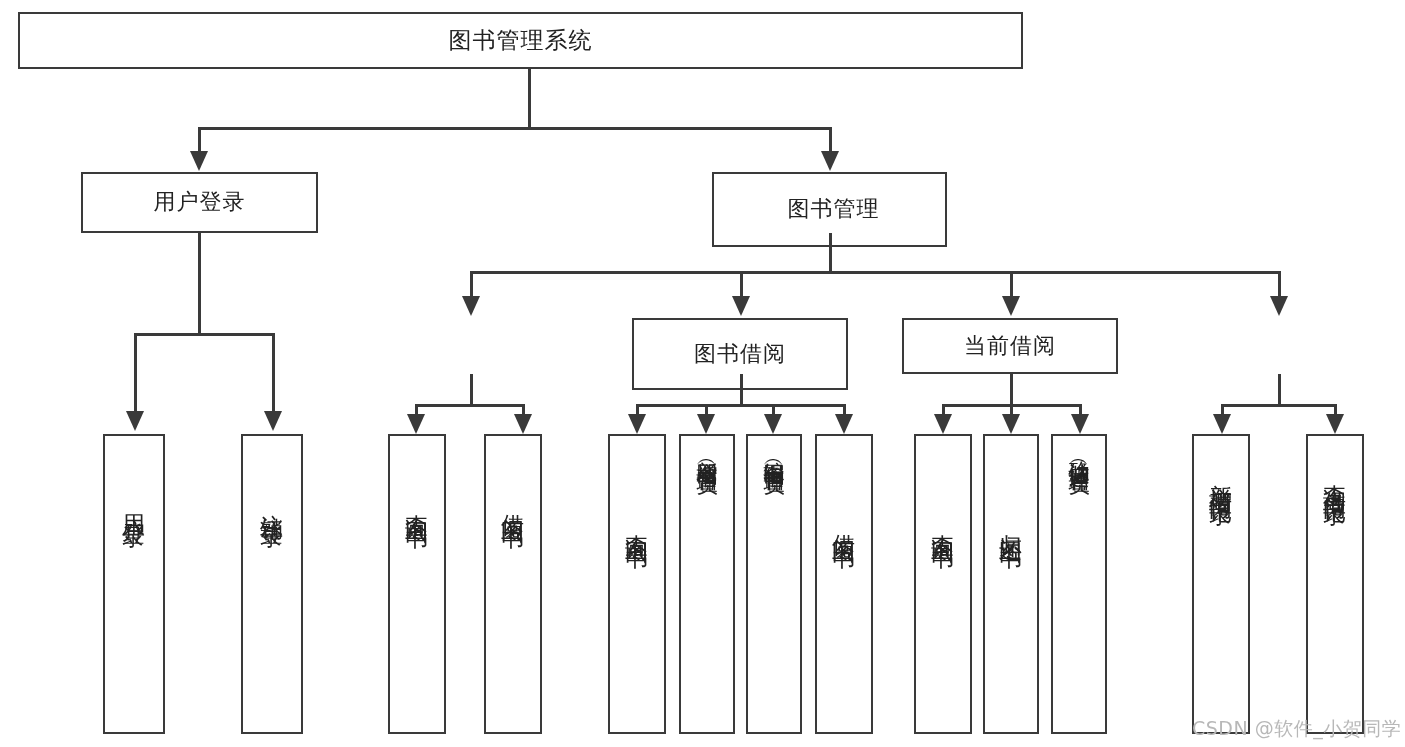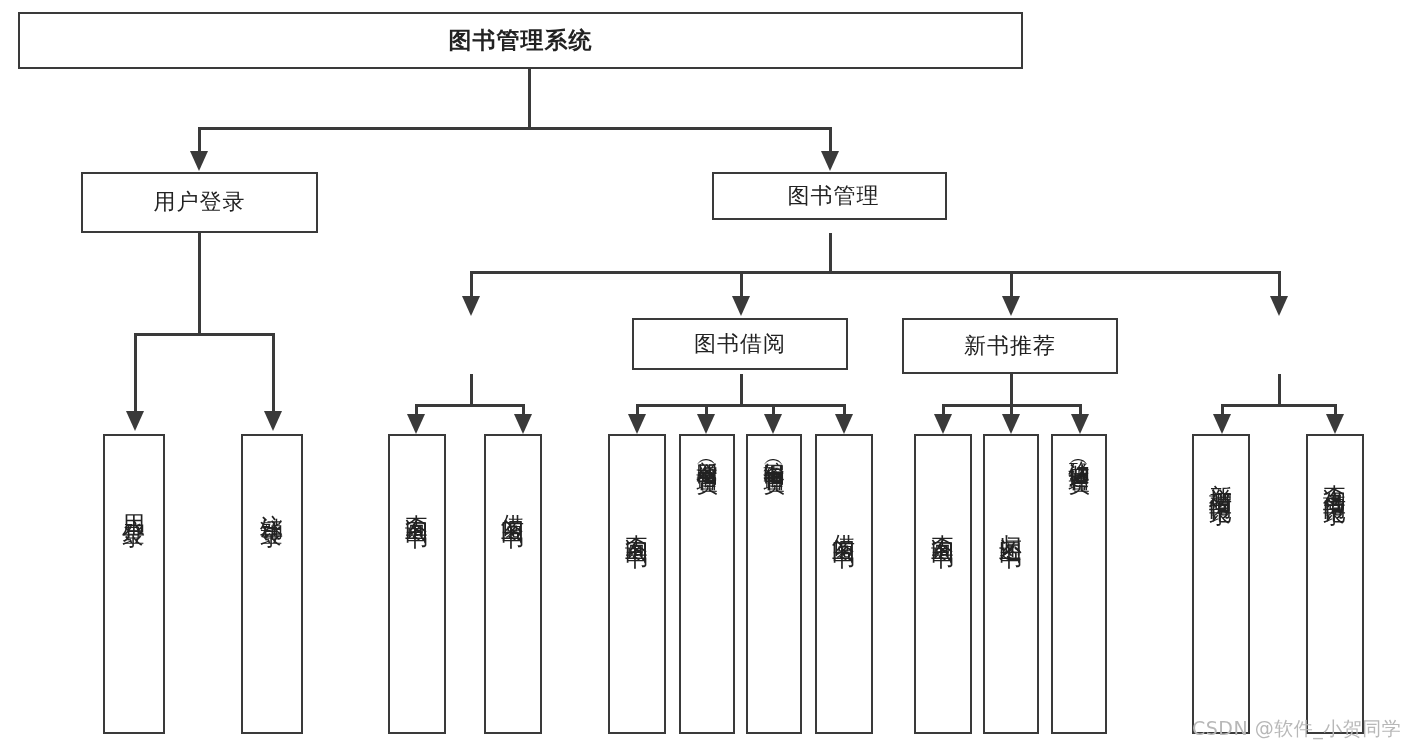--- a/index.html
+++ b/index.html
@@ -70,39 +70,39 @@
     font-size:19px;
     white-space:nowrap;
     letter-spacing:0.5px;
   }
 </style>
 </head>
 <body>
 
 <div id="canvas">
 
-  <div class="node h root" style="left:18px;top:12px;width:1005px;height:57px;font-weight:bold;">
+  <div class="node h root" style="left:18px;top:12px;width:1005px;height:57px;">
     <span class="lbl">图书管理系统</span>
   </div>
 
   <div class="ln vl" style="left:528px;top:69px;height:60px;"></div>
 
   <div class="ln hl" style="left:198px;top:127px;width:633px;"></div>
 
   <div class="ln vl" style="left:198px;top:127px;height:26px;"></div>
   <div class="arw" style="left:190px;top:151px;"></div>
 
   <div class="ln vl" style="left:829px;top:127px;height:26px;"></div>
   <div class="arw" style="left:821px;top:151px;"></div>
 
   <div class="node h" style="left:81px;top:172px;width:237px;height:61px;">
     <span class="lbl">用户登录</span>
   </div>
 
-  <div class="node h" style="left:712px;top:172px;width:235px;height:48px;padding-left:8px;">
+  <div class="node h" style="left:712px;top:172px;width:235px;height:75px;padding-left:8px;">
     <span class="lbl">图书管理</span>
   </div>
 
   <div class="ln vl" style="left:198px;top:233px;height:103px;"></div>
   <div class="ln hl" style="left:134px;top:333px;width:141px;"></div>
   <div class="ln vl" style="left:134px;top:333px;height:80px;"></div>
   <div class="arw" style="left:126px;top:411px;"></div>
   <div class="ln vl" style="left:272px;top:333px;height:80px;"></div>
   <div class="arw" style="left:264px;top:411px;"></div>
 
@@ -110,25 +110,25 @@
   <div class="ln hl" style="left:470px;top:271px;width:811px;"></div>
   <div class="ln vl" style="left:470px;top:271px;height:27px;"></div>
   <div class="arw" style="left:462px;top:296px;"></div>
   <div class="ln vl" style="left:740px;top:271px;height:27px;"></div>
   <div class="arw" style="left:732px;top:296px;"></div>
   <div class="ln vl" style="left:1010px;top:271px;height:27px;"></div>
   <div class="arw" style="left:1002px;top:296px;"></div>
   <div class="ln vl" style="left:1278px;top:271px;height:27px;"></div>
   <div class="arw" style="left:1270px;top:296px;"></div>
 
-  <div class="node h" style="left:632px;top:318px;width:216px;height:52px;">
+  <div class="node h" style="left:632px;top:318px;width:216px;height:72px;">
     <span class="lbl">图书借阅</span>
   </div>
   <div class="node h" style="left:902px;top:318px;width:216px;height:56px;">
-    <span class="lbl">新书推荐</span>
+    <span class="lbl">当前借阅</span>
   </div>
 
   <div class="ln vl" style="left:470px;top:374px;height:33px;"></div>
   <div class="ln hl" style="left:415px;top:404px;width:110px;"></div>
   <div class="ln vl" style="left:415px;top:404px;height:12px;"></div>
   <div class="arw" style="left:407px;top:414px;"></div>
   <div class="ln vl" style="left:522px;top:404px;height:12px;"></div>
   <div class="arw" style="left:514px;top:414px;"></div>
 
   <div class="ln vl" style="left:740px;top:374px;height:33px;"></div>

